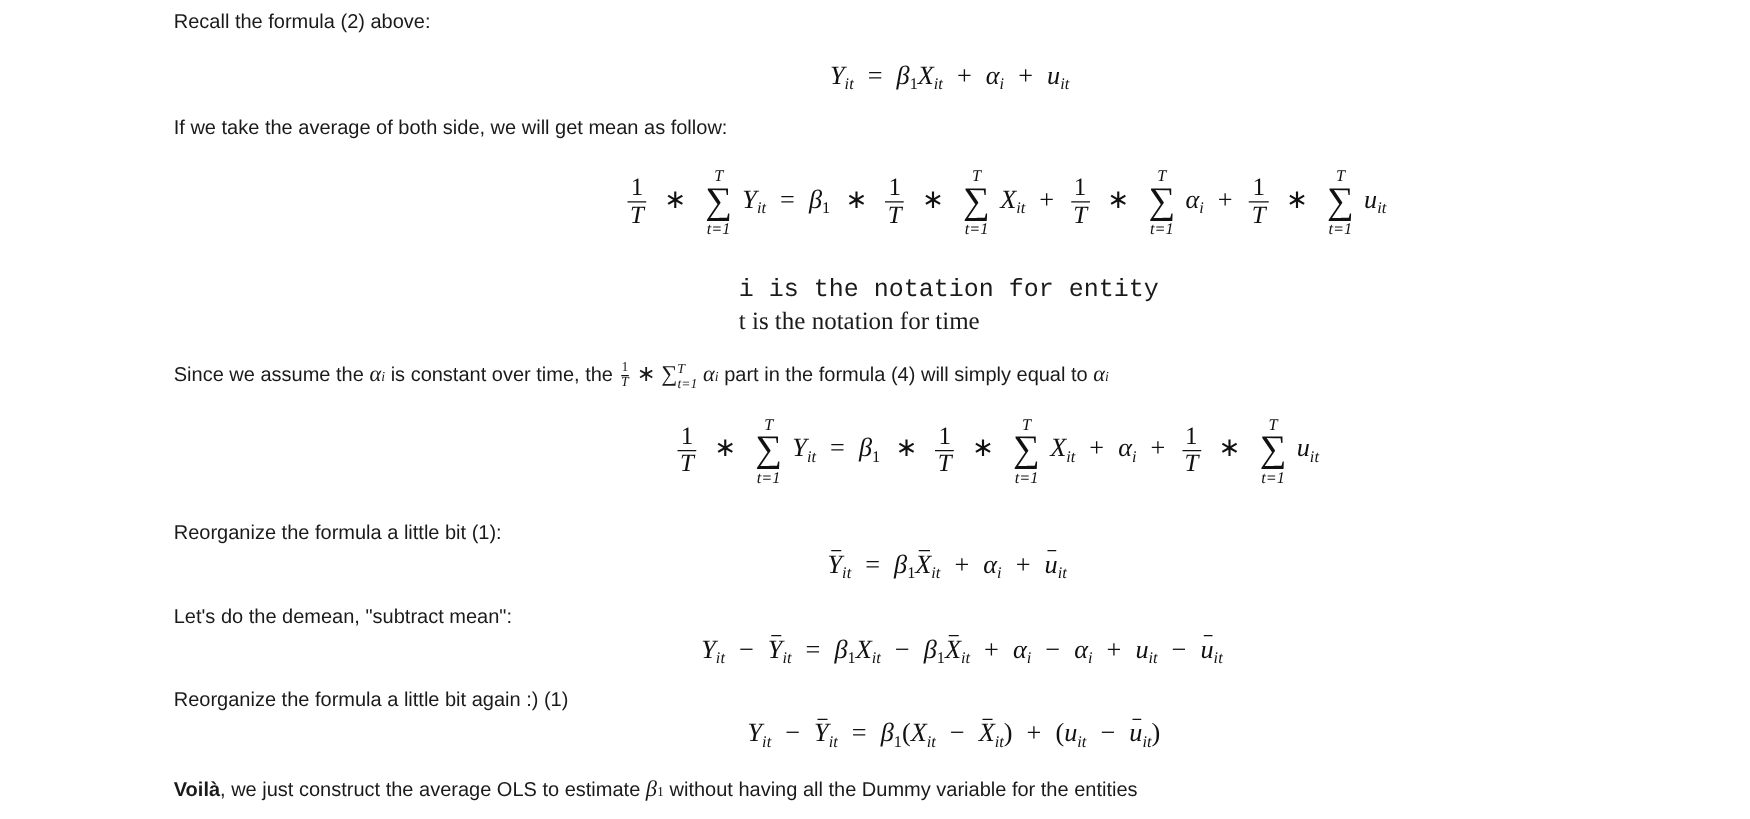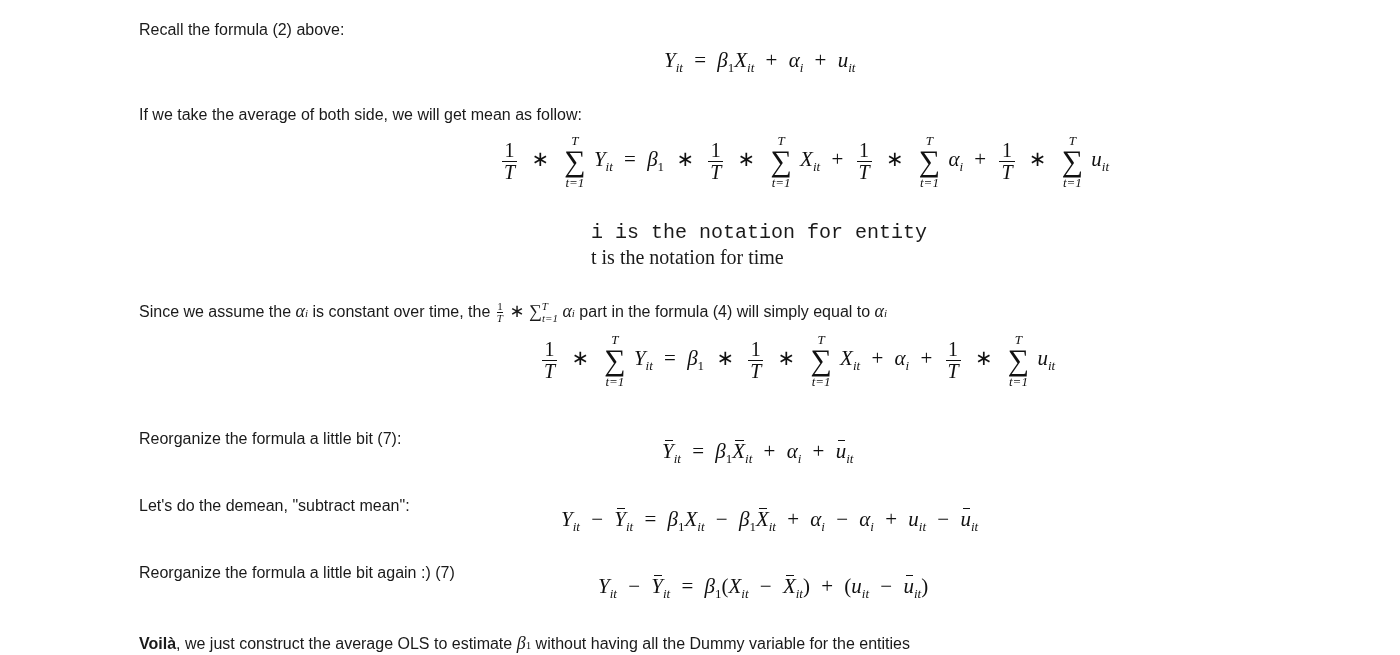--- a/index.html
+++ b/index.html
@@ -1,17 +1,17 @@
 <!DOCTYPE html>
 <html><head>
   <meta charset="utf-8">
   <style>
     html, body { margin: 0; padding: 0; background: #ffffff; }
     body { width: 1400px; height: 655px; position: relative; overflow: hidden; color: #111; }
-    .prose { position: absolute; left: 139px; font-family: "Liberation Sans", sans-serif; font-size: 16px; white-space: nowrap; color: #1a1a1a; margin-top: 12px; }
+    .prose { position: absolute; left: 139px; font-family: "Liberation Sans", sans-serif; font-size: 16px; white-space: nowrap; color: #1a1a1a; }
     .math { position: absolute; font-family: Liberation Serif, serif; font-size: 21px; white-space: nowrap; color: #111; line-height: 1; }
     .math i { font-style: italic; }
     .sub { font-size: 0.62em; vertical-align: -0.35em; font-style: italic; }
     .subn { font-size: 0.62em; vertical-align: -0.35em; font-style: normal; }
     .op { padding: 0 6px; font-style: normal; }
     .bar { display: inline-block; position: relative; }
     .bar::before { content: ""; position: absolute; left: 22%; right: 10%; top: -1px; border-top: 1.4px solid #111; }
     .frac { display: inline-flex; flex-direction: column; align-items: center; vertical-align: middle; margin: 0 2px; }
     .frac .num { font-size: 20px; line-height: 1.05; padding: 0 1px; }
     .frac .den { font-size: 20px; line-height: 1.05; font-style: italic; border-top: 1.4px solid #111; padding: 0 2px; }
@@ -151,21 +151,21 @@
     </span>
   <span class="star">∗</span>
   <span class="sum">
       <span class="top">T</span>
       <span class="sym">∑</span>
       <span class="bot"><i>t=1</i></span>
     </span>
   <i>u</i><span class="sub">it</span>
 </div>
 
-<div class="prose" style="top:418px;">Reorganize the formula a little bit (7):</div>
+<div class="prose" style="top:418px;">Reorganize the formula a little bit (1):</div>
 
 <div class="math" style="left:662px; top:441px;">
   <i class="bar">Y</i><span class="sub">it</span>
   <span class="op">=</span>
   <i>β</i><span class="subn">1</span><i class="bar">X</i><span class="sub">it</span>
   <span class="op">+</span>
   <i>α</i><span class="sub">i</span>
   <span class="op">+</span>
   <i class="bar">u</i><span class="sub">it</span>
 </div>
@@ -183,21 +183,21 @@
   <span class="op">+</span>
   <i>α</i><span class="sub">i</span>
   <span class="op">−</span>
   <i>α</i><span class="sub">i</span>
   <span class="op">+</span>
   <i>u</i><span class="sub">it</span>
   <span class="op">−</span>
   <i class="bar">u</i><span class="sub">it</span>
 </div>
 
-<div class="prose" style="top:552px;">Reorganize the formula a little bit again :) (7)</div>
+<div class="prose" style="top:552px;">Reorganize the formula a little bit again :) (1)</div>
 
 <div class="math" style="left:598px; top:576px;">
   <i>Y</i><span class="sub">it</span>
   <span class="op">−</span>
   <i class="bar">Y</i><span class="sub">it</span>
   <span class="op">=</span>
   <i>β</i><span class="subn">1</span><span>(</span><i>X</i><span class="sub">it</span>
   <span class="op">−</span>
   <i class="bar">X</i><span class="sub">it</span><span>)</span>
   <span class="op">+</span>

